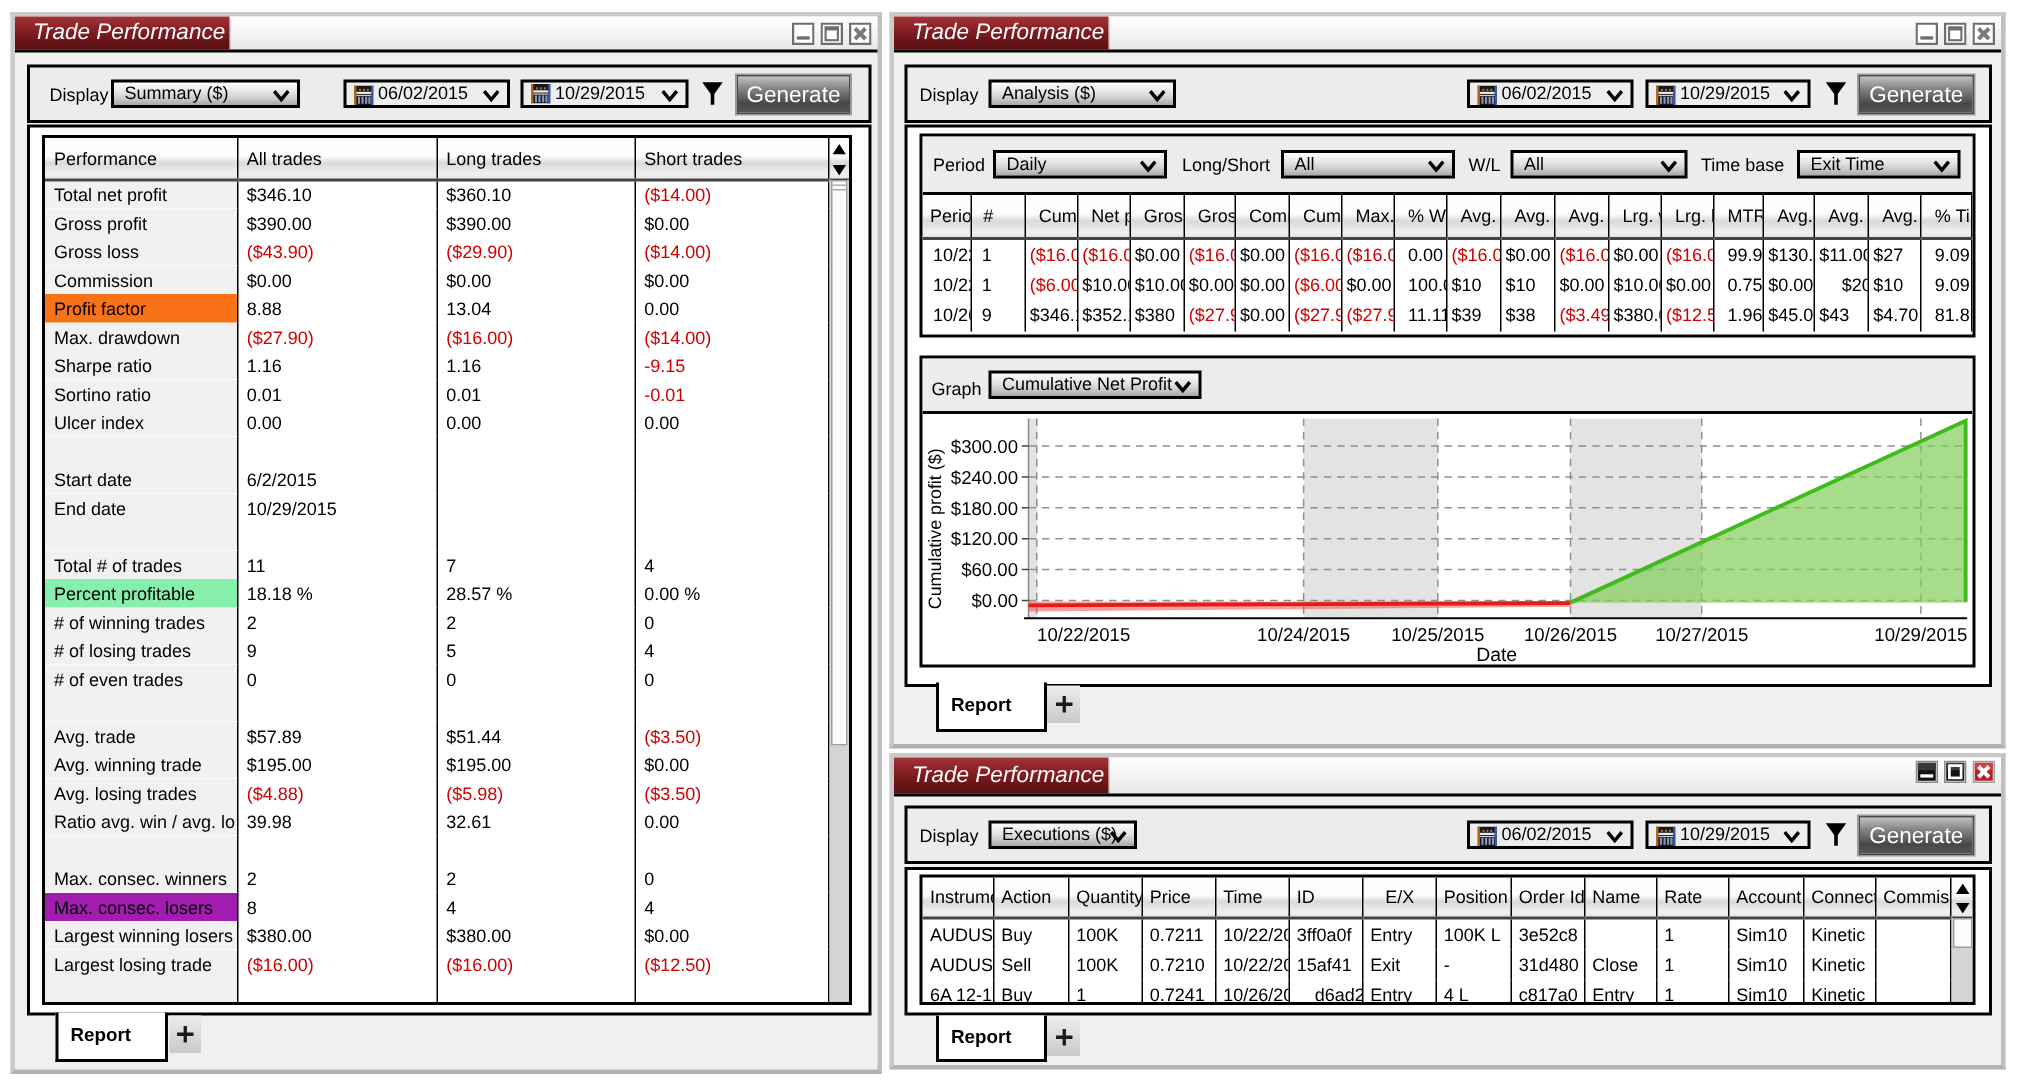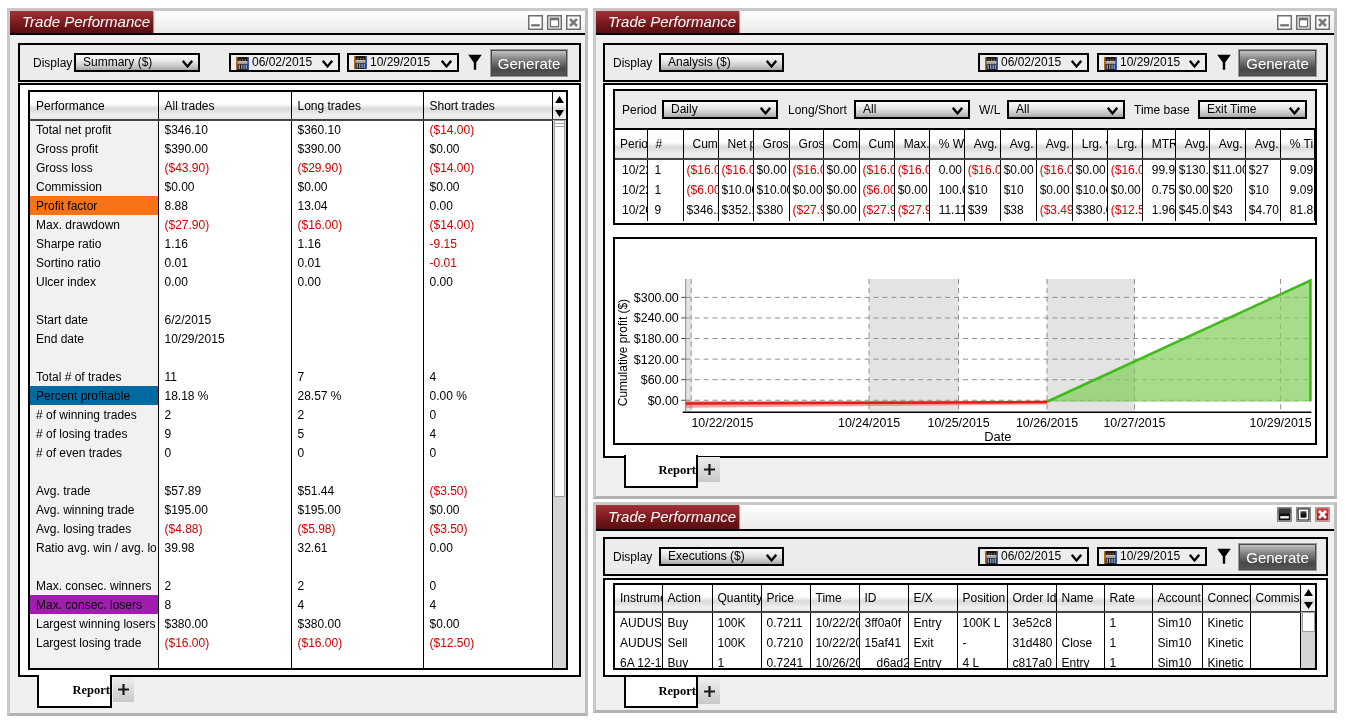--- a/index.html
+++ b/index.html
@@ -31,21 +31,21 @@
 .panel { position:absolute; border:2px solid #000; background:#fff; }
 .tbox { position:absolute; border:2px solid #000; background:#fff; overflow:hidden; }
 .gridtable { border-collapse:collapse; table-layout:fixed; width:100%; }
 .gridtable td, .gridtable th { overflow:hidden; white-space:nowrap; font-size:12px;
   font-weight:normal; text-align:left; vertical-align:middle; padding:0 0 0 6px; }
 .ghead th { background:linear-gradient(180deg,#ffffff 0%,#fdfdfd 45%,#d9d9d9 62%,#f0f0f0 88%,#e6e6e6 100%);
   border-bottom:2px solid #444; }
 .cline { border-right:1px solid #000; }
 .red { color:#cf0000; }
 .rtab { position:absolute; background:#fff; border:2px solid #000; border-top:none;
-  font-size:12.5px; font-weight:bold; text-align:right; padding-left:8px;font-family:Liberation Serif, serif; }
+  font-size:12.5px; font-weight:bold; text-align:left; padding-left:8px; }
 .ptab { position:absolute; background:linear-gradient(180deg,#ececec,#c9c9c9);
   font-size:15px; font-weight:bold; text-align:center; color:#111; }
 .scrltrack { position:absolute; background:#d4d4d4; }
 .scrlthumb { position:absolute; background:#fcfcfc; border:1px solid #9f9f9f; }
 </style></head>
 <body>
 <div class="win" style="left:7px;top:8px;width:581px;height:708px">
     <div class="titlebar">
       <div class="titletab">Trade Performance</div>
     </div>
@@ -218,21 +218,21 @@
               <td class="cline"></td>
               <td class="cline"></td>
             </tr>
             <tr style="height:19px">
               <td class="cline" style="background:#f1f1f1">Total # of trades</td>
               <td class="cline">11</td>
               <td class="cline">7</td>
               <td class="cline">4</td>
             </tr>
             <tr style="height:19px">
-              <td class="cline" style="background:#0369a1">Percent profitable</td>
+              <td class="cline" style="background:#86efac">Percent profitable</td>
               <td class="cline">18.18 %</td>
               <td class="cline">28.57 %</td>
               <td class="cline">0.00 %</td>
             </tr>
             <tr style="height:19px">
               <td class="cline" style="background:#f1f1f1"># of winning trades</td>
               <td class="cline">2</td>
               <td class="cline">2</td>
               <td class="cline">0</td>
             </tr>
@@ -508,21 +508,21 @@
               <td class="cline red" style="padding-left:3px">($6.00)</td>
               <td class="cline" style="padding-left:3px">$0.00</td>
               <td class="cline" style="padding-left:9px">100.00</td>
               <td class="cline" style="padding-left:3px">$10</td>
               <td class="cline" style="padding-left:3px">$10</td>
               <td class="cline" style="padding-left:3px">$0.00</td>
               <td class="cline" style="padding-left:3px">$10.00</td>
               <td class="cline" style="padding-left:3px">$0.00</td>
               <td class="cline" style="padding-left:9px">0.75</td>
               <td class="cline" style="padding-left:3px">$0.00</td>
-              <td class="cline" style="padding-left:3px">$20</td>
+              <td class="cline" style="padding-left:18px">$20</td>
               <td class="cline" style="padding-left:3px">$10</td>
               <td class="cline" style="padding-left:9px">9.09</td>
             </tr>
             <tr style="height:20.5px">
               <td class="cline" style="padding-left:7px">10/26</td>
               <td class="cline" style="padding-left:7px">9</td>
               <td class="cline" style="padding-left:3px">$346.10</td>
               <td class="cline" style="padding-left:3px">$352.10</td>
               <td class="cline" style="padding-left:3px">$380</td>
               <td class="cline red" style="padding-left:3px">($27.90)</td>
@@ -538,20 +538,26 @@
               <td class="cline" style="padding-left:9px">1.96</td>
               <td class="cline" style="padding-left:3px">$45.00</td>
               <td class="cline" style="padding-left:3px">$43</td>
               <td class="cline" style="padding-left:3px">$4.70</td>
               <td class="cline" style="padding-left:9px">81.81</td>
             </tr>
           </tbody>
         </table>
       </div>
       <div class="tbox" style="left:8px;top:152px;width:704px;height:208px">
+        <div class="abs" style="left:0;top:0;width:700px;height:37px;background:#ececec;border-bottom:2px solid #000">
+          <div class="lbl" style="left:6px;top:11px">Graph</div>
+          <div class="dd" style="left:44px;top:8px;width:142px">Cumulative Net Profit<svg class="chev" width="11" height="8" viewBox="0 0 11 8">
+              <path d="M0.8 0.8 L5.5 6.4 L10.2 0.8" fill="none" stroke="#000" stroke-width="2.3"></path>
+            </svg></div>
+        </div>
         <svg class="abs" style="left:0;top:39px" width="700" height="166" viewBox="0 0 700 167">
           <rect x="69" y="1" width="6" height="133.5" fill="#e3e3e3"></rect>
           <rect x="253.5" y="1" width="90" height="133.5" fill="#e3e3e3"></rect>
           <rect x="432.5" y="1" width="88" height="133.5" fill="#e3e3e3"></rect>
           <line x1="69" y1="19.5" x2="698.5" y2="19.5" stroke="#8f8f8f" stroke-width="1" stroke-dasharray="5 4"></line>
           <line x1="69" y1="40.2" x2="698.5" y2="40.2" stroke="#8f8f8f" stroke-width="1" stroke-dasharray="5 4"></line>
           <line x1="69" y1="60.9" x2="698.5" y2="60.9" stroke="#8f8f8f" stroke-width="1" stroke-dasharray="5 4"></line>
           <line x1="69" y1="81.6" x2="698.5" y2="81.6" stroke="#8f8f8f" stroke-width="1" stroke-dasharray="5 4"></line>
           <line x1="69" y1="102.3" x2="698.5" y2="102.3" stroke="#8f8f8f" stroke-width="1" stroke-dasharray="5 4"></line>
           <line x1="69" y1="123.0" x2="698.5" y2="123.0" stroke="#8f8f8f" stroke-width="1" stroke-dasharray="5 4"></line>
@@ -613,21 +619,21 @@
       <rect x="3.6" y="3.4" width="7.8" height="8.2" fill="none" stroke="#fff" stroke-width="1.8"></rect>
     </svg>
     <svg class="wbtn" style="left:719px;top:2px" width="15" height="15">
       <rect x="0.5" y="0.5" width="14" height="14" fill="none" stroke="#9aa0a0" stroke-width="1"></rect>
       <rect x="1.5" y="1.5" width="12" height="12" fill="#b22222"></rect>
       <rect x="1.5" y="1.5" width="12" height="5" fill="#c84040"></rect>
       <path d="M4 4 L11 11 M11 4 L4 11" stroke="#fff" stroke-width="2.6"></path>
     </svg>
     <div class="toolbar" style="left:7px;top:32px;width:725px">
       <div class="lbl" style="left:8px;top:9px">Display</div>
-      <div class="dd" style="left:54px;top:8px;width:125px">Executions ($)<svg class="chev" width="11" height="8" viewBox="0 0 11 8">
+      <div class="dd" style="left:54px;top:8px;width:99px">Executions ($)<svg class="chev" width="11" height="8" viewBox="0 0 11 8">
           <path d="M0.8 0.8 L5.5 6.4 L10.2 0.8" fill="none" stroke="#000" stroke-width="2.3"></path>
         </svg></div>
       <div class="dp" style="left:373px;top:8px;width:111px">
         <svg class="abs" style="left:5px;top:2px" width="13" height="13" viewBox="0 0 13 13">
           <rect x="0" y="0" width="13" height="13" fill="#181818"></rect>
           <rect x="0" y="0" width="1.6" height="13" fill="#b06818"></rect>
           <rect x="11.4" y="0" width="1.6" height="13" fill="#3858a8"></rect>
           <rect x="1.6" y="4.2" width="9.8" height="1.5" fill="#e8e8e8"></rect>
           <rect x="1.6" y="6.3" width="9.8" height="0.8" fill="#d0d0d0"></rect>
           <g fill="#8898c0">
@@ -697,21 +703,21 @@
             <col style="width:15px">
           </colgroup>
           <tbody>
             <tr class="ghead" style="height:27px">
               <th class="cline" style="padding-left:5px">Instrument</th>
               <th class="cline" style="padding-left:5px">Action</th>
               <th class="cline" style="padding-left:5px">Quantity</th>
               <th class="cline" style="padding-left:5px">Price</th>
               <th class="cline" style="padding-left:5px">Time</th>
               <th class="cline" style="padding-left:5px">ID</th>
-              <th class="cline" style="padding-left:5px">E/X</th>
+              <th class="cline" style="padding-left:15px">E/X</th>
               <th class="cline" style="padding-left:5px">Position</th>
               <th class="cline" style="padding-left:5px">Order Id</th>
               <th class="cline" style="padding-left:5px">Name</th>
               <th class="cline" style="padding-left:5px">Rate</th>
               <th class="cline" style="padding-left:5px">Account</th>
               <th class="cline" style="padding-left:5px">Connection</th>
               <th class="cline" style="padding-left:5px">Commission</th>
               <th style="padding:0"></th>
             </tr>
             <tr style="height:20.5px">

